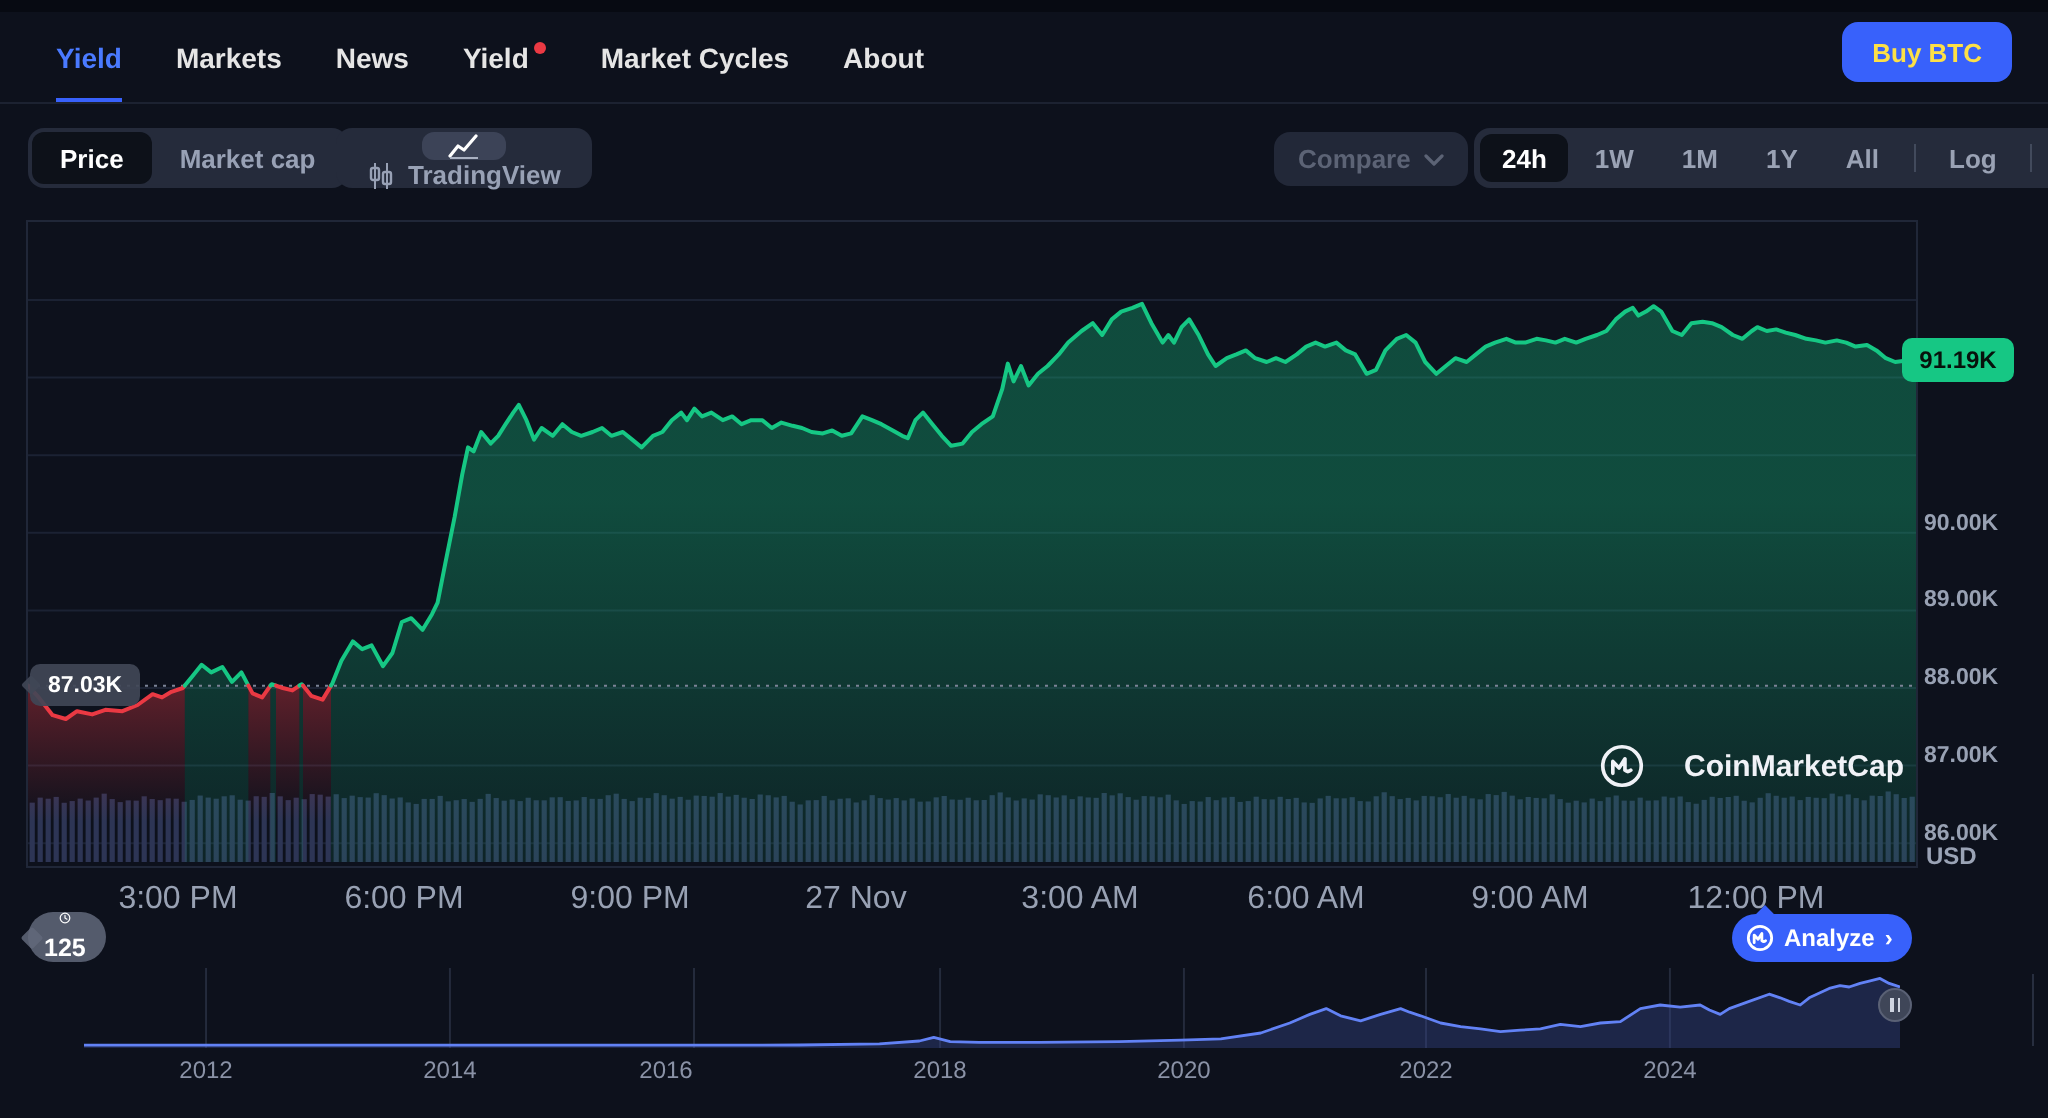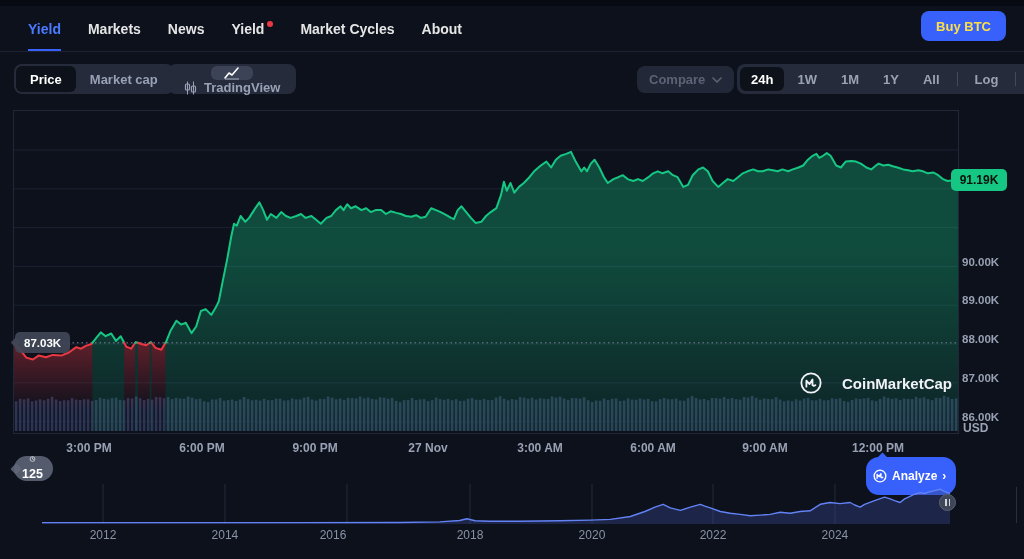--- a/index.html
+++ b/index.html
@@ -34,39 +34,39 @@
                display:flex;align-items:center;padding:3px;box-sizing:border-box;gap:2px;}
   .range-btn{height:24px;display:flex;align-items:center;padding:0 11px;border-radius:6px;font-size:13px;
              font-weight:700;color:#9aa2b4;cursor:pointer;}
   .range-btn.active{background:#0d1119;color:#fff;}
   .vdiv{width:1px;height:14px;background:#424a5c;margin:0 4px;}
 
   
   .plot{position:absolute;left:13px;top:110px;width:944px;height:322px;border:1px solid #202738;
         box-sizing:content-box;cursor:crosshair;}
   .axis-label{position:absolute;font-size:11.5px;font-weight:600;color:#98a1b3;line-height:13px;margin-top:36px;}
-  .x-label{position:absolute;top:441px;font-size:12px;font-weight:700;color:#98a1b3;transform:translateX(-50%);
+  .x-label{position:absolute;top:441px;font-size:16px;font-weight:400;color:#98a1b3;transform:translateX(-50%);
            white-space:nowrap;}
   .usd-label{position:absolute;left:963px;top:421px;font-size:12px;font-weight:700;color:#9aa3b5;}
   .start-pill{position:absolute;left:15px;top:332px;height:21px;padding:0 9px;background:rgba(64,70,86,0.92);
               border-radius:5px;color:#fff;font-size:11.5px;font-weight:700;display:flex;align-items:center;z-index:3;}
   .start-pill::before{content:"";position:absolute;left:-3px;top:7px;width:7px;height:7px;background:rgba(64,70,86,0.92);
               transform:rotate(45deg);border-radius:1px;}
   .price-tag{position:absolute;left:951px;top:169px;width:56px;height:22px;background:#16c784;border-radius:5px;
              color:#07120c;font-size:12px;font-weight:800;display:flex;align-items:center;justify-content:center;z-index:3;}
   .watermark{position:absolute;left:800px;top:372px;display:flex;align-items:center;gap:20px;z-index:2;}
   .watermark span{font-size:15px;font-weight:700;color:#f0f2f7;}
 
   
   .count-badge{position:absolute;left:14px;top:456px;height:25px;padding:0 10px 0 8px;background:rgba(98,105,122,0.85);
                border-radius:13px;display:flex;align-items:center;gap:5px;color:#fff;font-size:12.5px;font-weight:700;
                cursor:pointer;border:none;font-family:"Liberation Sans", sans-serif;flex-direction:column;}
   .count-badge::before{content:"";position:absolute;left:-2px;top:9px;width:8px;height:8px;
                background:rgba(98,105,122,0.85);transform:rotate(45deg);border-radius:1px;}
-  .analyze-btn{position:absolute;left:866px;top:457px;height:38px;padding:0 10px 0 7px;background:#3861fb;border:none;
+  .analyze-btn{position:absolute;left:866px;top:457px;height:24px;padding:0 10px 0 7px;background:#3861fb;border:none;
                border-radius:13px;display:flex;align-items:center;gap:5px;color:#fff;font-size:12px;font-weight:700;
                cursor:pointer;font-family:"Liberation Sans", sans-serif;}
   .analyze-btn::before{content:"";position:absolute;left:13px;top:-3px;width:7px;height:7px;background:#3861fb;
                transform:rotate(45deg);}
   .year-label{position:absolute;top:528px;font-size:12px;font-weight:500;color:#8a92a6;transform:translateX(-50%);}
   .mini-wrap{position:absolute;left:42px;top:484px;width:908px;height:40px;cursor:ew-resize;}
   .mini-handle{position:absolute;left:939px;top:494px;width:17px;height:17px;border-radius:50%;background:#3f4658;
                border:1px solid #5a6175;box-sizing:border-box;display:flex;align-items:center;justify-content:center;
                gap:2px;cursor:ew-resize;z-index:3;}
   .mini-handle i{display:block;width:1.5px;height:7px;background:#cfd4e0;}

